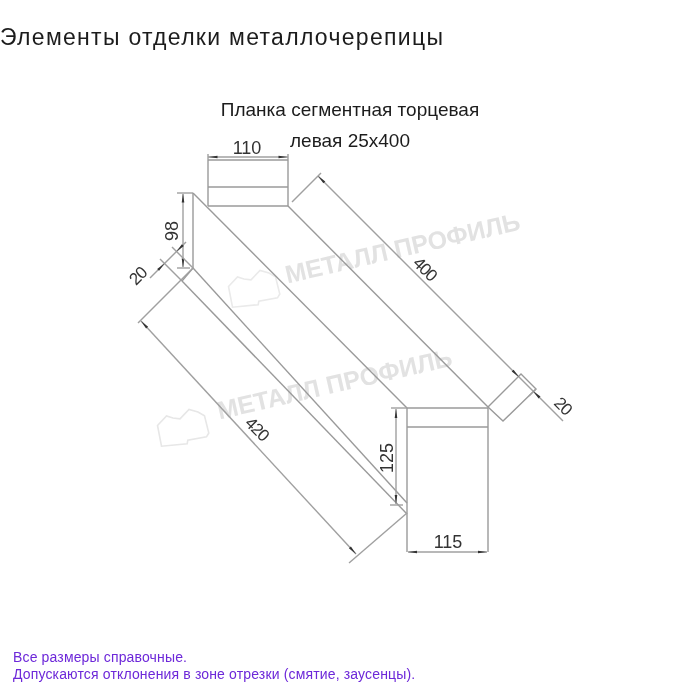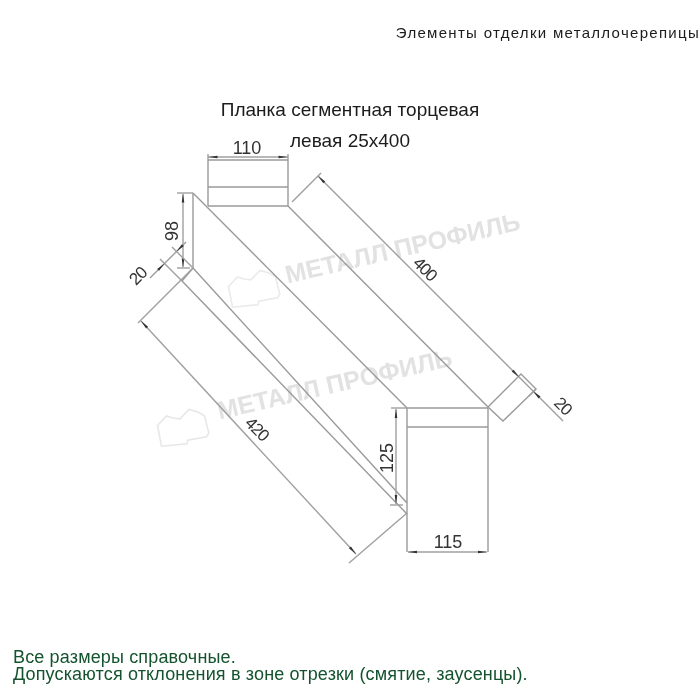--- a/index.html
+++ b/index.html
@@ -1,23 +1,23 @@
 <!DOCTYPE html>
 <html lang="ru"><head>
 <meta charset="utf-8">
 <title>Элементы отделки металлочерепицы</title>
 <style>
   html,body { margin:0; padding:0; background:#fff; }
   body { width:700px; height:700px; position:relative; overflow:hidden;
          font-family:"Liberation Sans", sans-serif; }
-  .title { position:absolute; left:0; top:24px; width:700px; text-align:right;
-            font-size:15px; color:#1c1c1c; letter-spacing:1.3px; }
+  .title { position:absolute; left:0; top:24px; width:700px; text-align:left;
+            font-size:23px; color:#1c1c1c; letter-spacing:1.3px; }
   .subtitle { position:absolute; left:0; top:94px; width:700px; text-align:center;
                font-size:19px; color:#1c1c1c; line-height:31px; }
-  .footnote { position:absolute; left:13px; top:649px; font-size:18px; color:#14532d; letter-spacing:0.15px;
+  .footnote { position:absolute; left:13px; top:649px; font-size:14px; color:#6d28d9; letter-spacing:0.15px;
                line-height:17px; }
 </style>
 </head>
 <body>
 
 <div class="title">Элементы отделки металлочерепицы</div>
 
 <div class="subtitle">Планка сегментная торцевая<br>левая 25x400</div>
 
 <svg width="700" height="700" viewBox="0 0 700 700" xmlns="http://www.w3.org/2000/svg" style="position:absolute;left:0;top:0">

